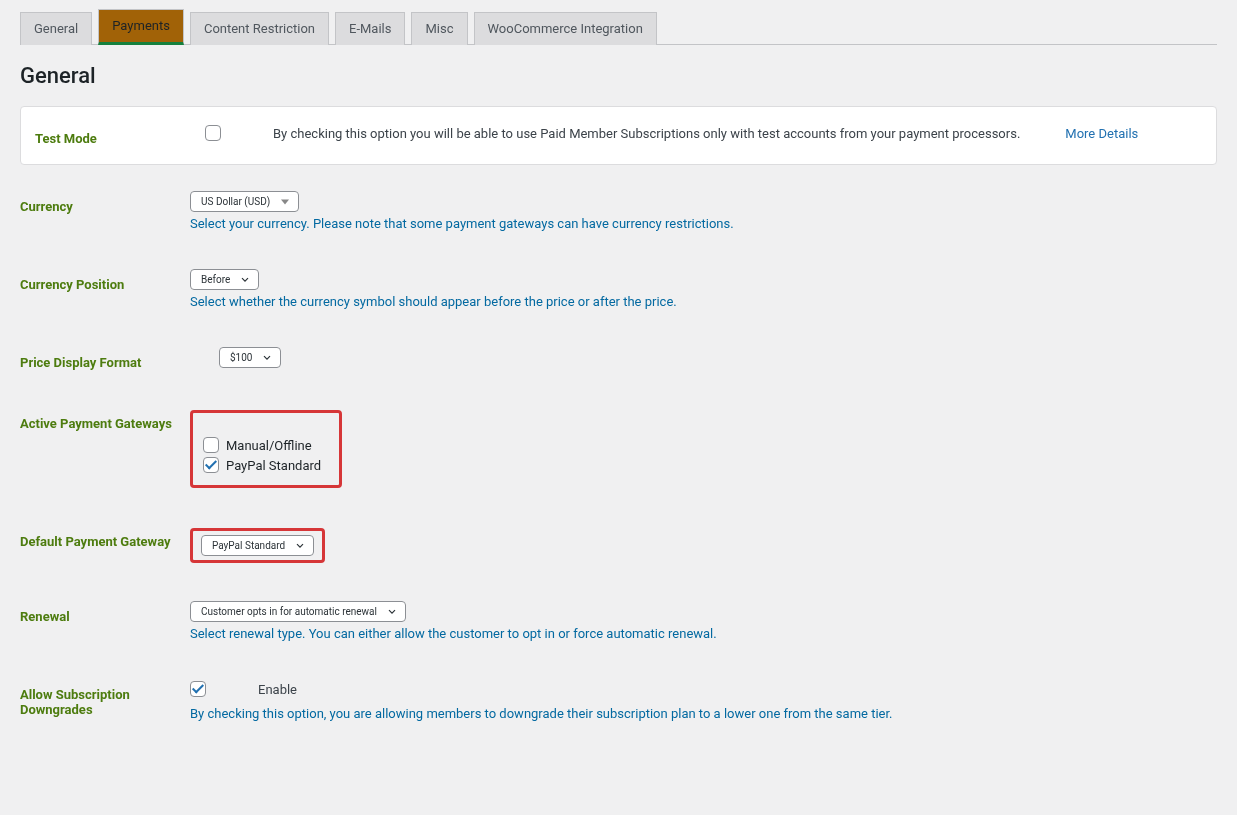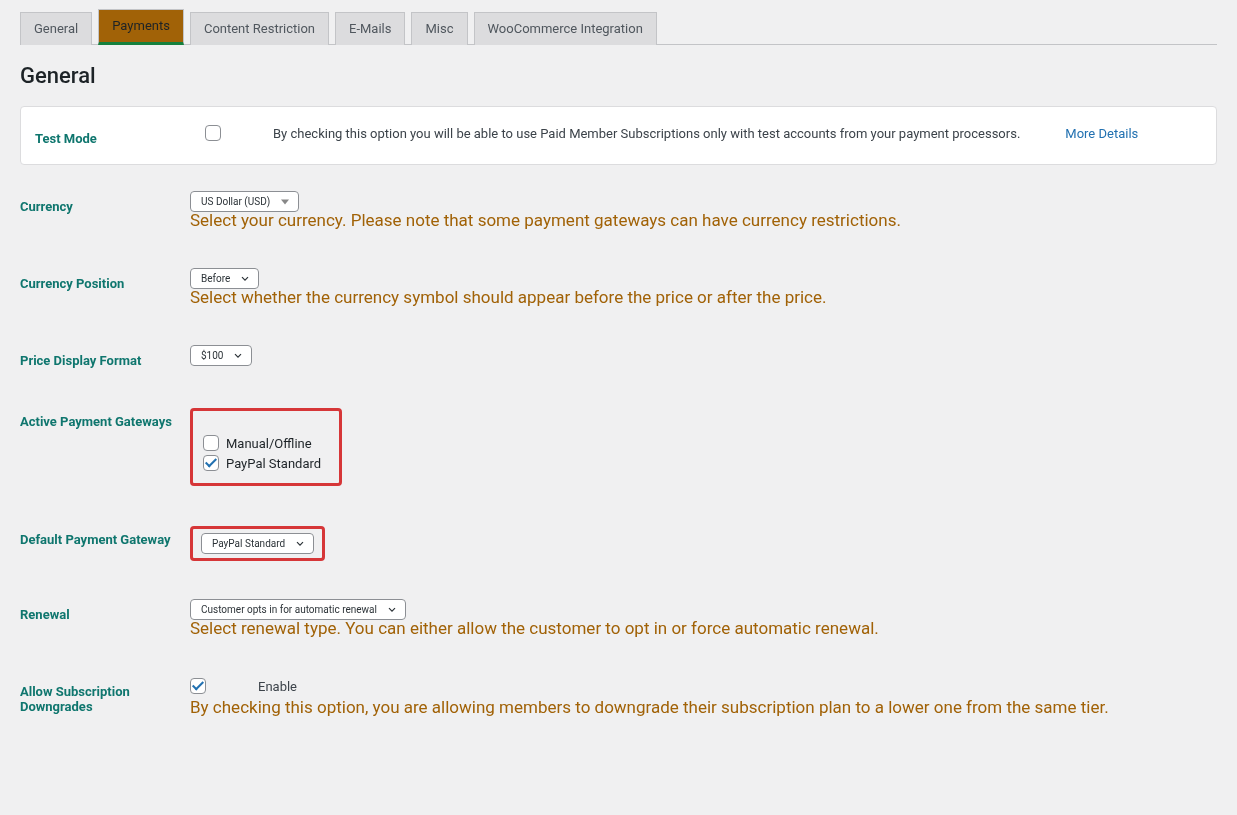--- a/index.html
+++ b/index.html
@@ -49,28 +49,29 @@
       background: #fff;
       border: 1px solid #dcdcde;
       border-radius: 4px;
       padding: 18px 14px;
       margin-bottom: 10px;
     }
     .row .label-cell {
       width: 170px;
       flex: 0 0 170px;
       font-weight: 700;
-      color: #0f766e;
+      color: #4d7c0f;
       padding-top: 6px;
       font-size: 13px;
     }
     .row .input-cell { flex: 1; }
     .input-cell .desc {
-      color: #a16207;
-      font-size: 17px;
+      color: #0369a1;
+      font-size: 13px;
+      margin-top: 6px;
     }
     .input-cell .inline-desc {
       color: #3c434a;
       font-size: 13px;
       display: inline;
     }
     .select {
       appearance: none;
       -webkit-appearance: none;
       background: #fff;
@@ -87,21 +88,21 @@
       position: absolute;
       right: 8px;
       top: 50%;
       transform: translateY(-50%);
       pointer-events: none;
       color: #2c3338;
     }
     .select-wrap .chevron svg { display: block; }
     .select.w-currency { width: 252px; }
     .select.w-before { width: 186px; }
-    .select.w-price { width: 184px; }
+    .select.w-price { width: 184px; margin-left: 29px; }
     .select.w-default { width: 172px; }
     .select.w-renewal { width: 378px; }
     .select-wrap.tri .tri {
       position: absolute;
       right: 10px;
       top: 50%;
       transform: translateY(-50%);
       width: 0; height: 0;
       border-left: 4px solid transparent;
       border-right: 4px solid transparent;

